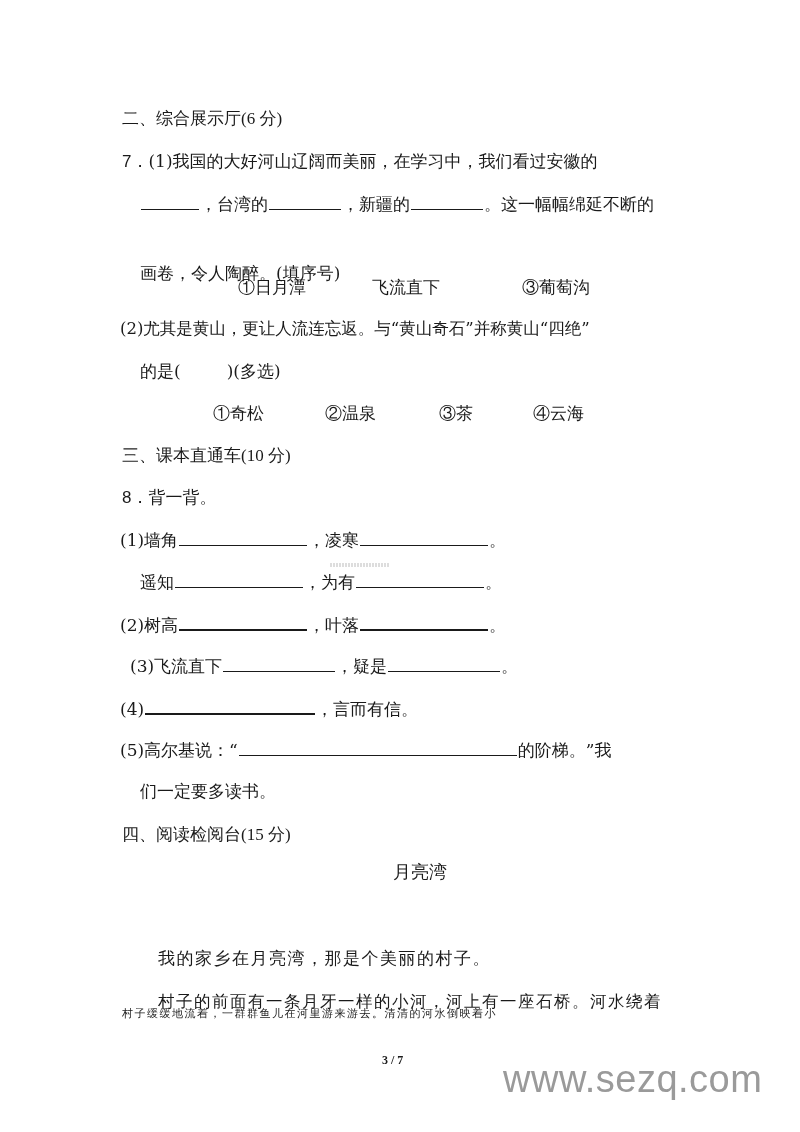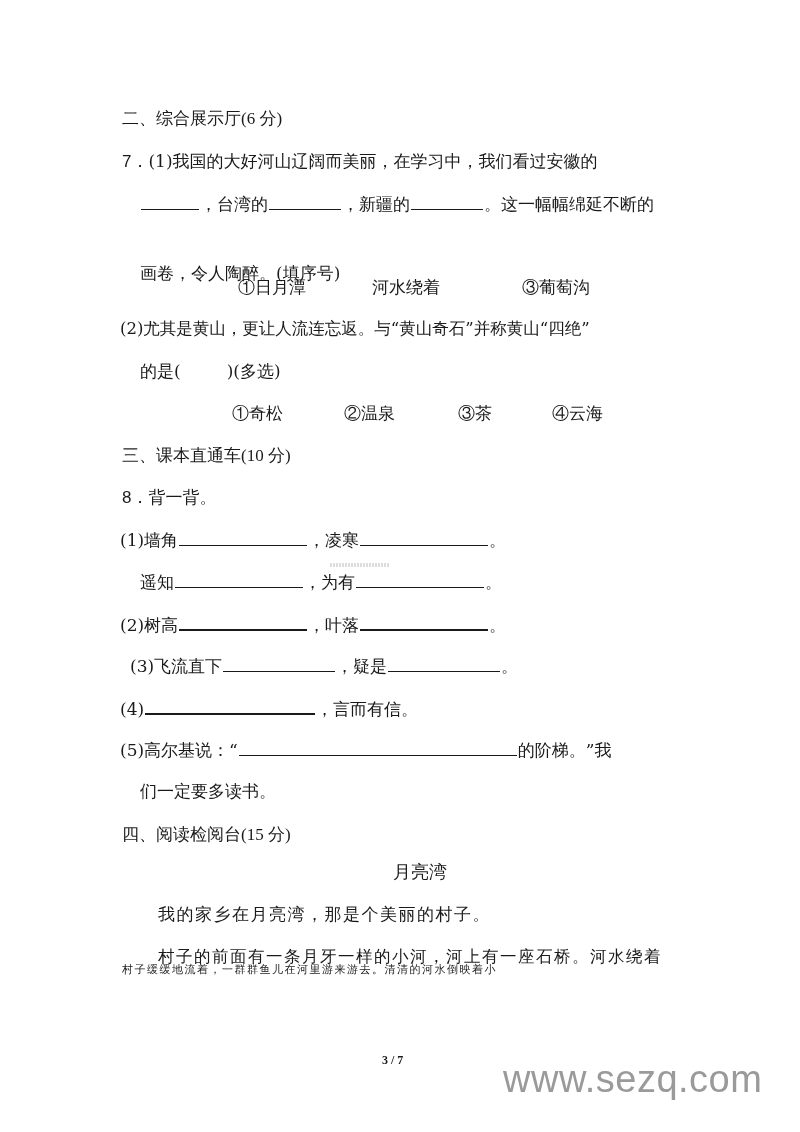--- a/index.html
+++ b/index.html
@@ -19,21 +19,21 @@
       display: inline-block; border-bottom: 1px solid #1a1a1a;
       height: 18px; vertical-align: baseline; margin: 0 1px;
     }
     .blank.thick { border-bottom-width: 2px; }
     .opts span { display: inline-block; font-family: Liberation Mono, monospace; }
     .title {
       position: absolute; left: 0; width: 840px; text-align: center;
       font-family: "DejaVu Sans", "Liberation Sans", sans-serif;
       font-size: 18px; top: 860px;
     }
-    .kai { font-family: Liberation Mono, monospace; letter-spacing: 1.5px; }
+    .kai { font-family: Liberation Sans, sans-serif; letter-spacing: 1.5px; margin-top: 43px; }
     .pageno {
       position: absolute; top: 1053px; left: 382px;
       font-family: "Liberation Serif", serif; font-weight: bold; font-size: 12px;
     }
     .watermark {
       position: absolute; top: 1058px; left: 503px;
       font-family: "Liberation Sans", sans-serif; font-size: 38px; color: #9a9a9a;
       letter-spacing: 0.5px;
     }
     .faint {
@@ -52,30 +52,30 @@
   <span class="num">7．</span><span>(1)我国的大好河山辽阔而美丽，在学习中，我们看过安徽的</span>
 </div>
 
 <div class="line" style="top:191px; left:140px;">
   <span class="blank" style="width:58px;"></span><span>，台湾的</span><span class="blank" style="width:72px;"></span><span>，新疆的</span><span class="blank" style="width:72px;"></span><span>。这一幅幅绵延不断的</span>
 </div>
 
 <div class="line" style="top:233px; left:140px;margin-top:28px;">画卷，令人陶醉。(填序号)</div>
 
 <div class="line opts" style="top:275px; left:238px;">
-  <span style="width:134px;">①日月潭</span><span style="width:150px;">河水绕着</span><span>③葡萄沟</span>
+  <span style="width:134px;">①日月潭</span><span style="width:150px;">飞流直下</span><span>③葡萄沟</span>
 </div>
 
 <div class="line" style="top:317px; left:120px; font-size:16.5px;">(2)尤其是黄山，更让人流连忘返。与“黄山奇石”并称黄山“四绝”</div>
 
 <div class="line" style="top:359px; left:140px;">
   <span>的是(</span><span style="display:inline-block; width:46px;"></span><span>)(多选)</span>
 </div>
 
-<div class="line opts" style="top:401px; left:232px;">
+<div class="line opts" style="top:401px; left:213px;">
   <span style="width:112px;">①奇松</span><span style="width:114px;">②温泉</span><span style="width:94px;">③茶</span><span>④云海</span>
 </div>
 
 <div class="line h" style="top:443px; left:122px;">
   <span>三、课本直通车</span><span class="score">(10 分)</span>
 </div>
 
 <div class="line" style="top:485px; left:122px;">
   <span class="num">8．</span><span>背一背。</span>
 </div>

